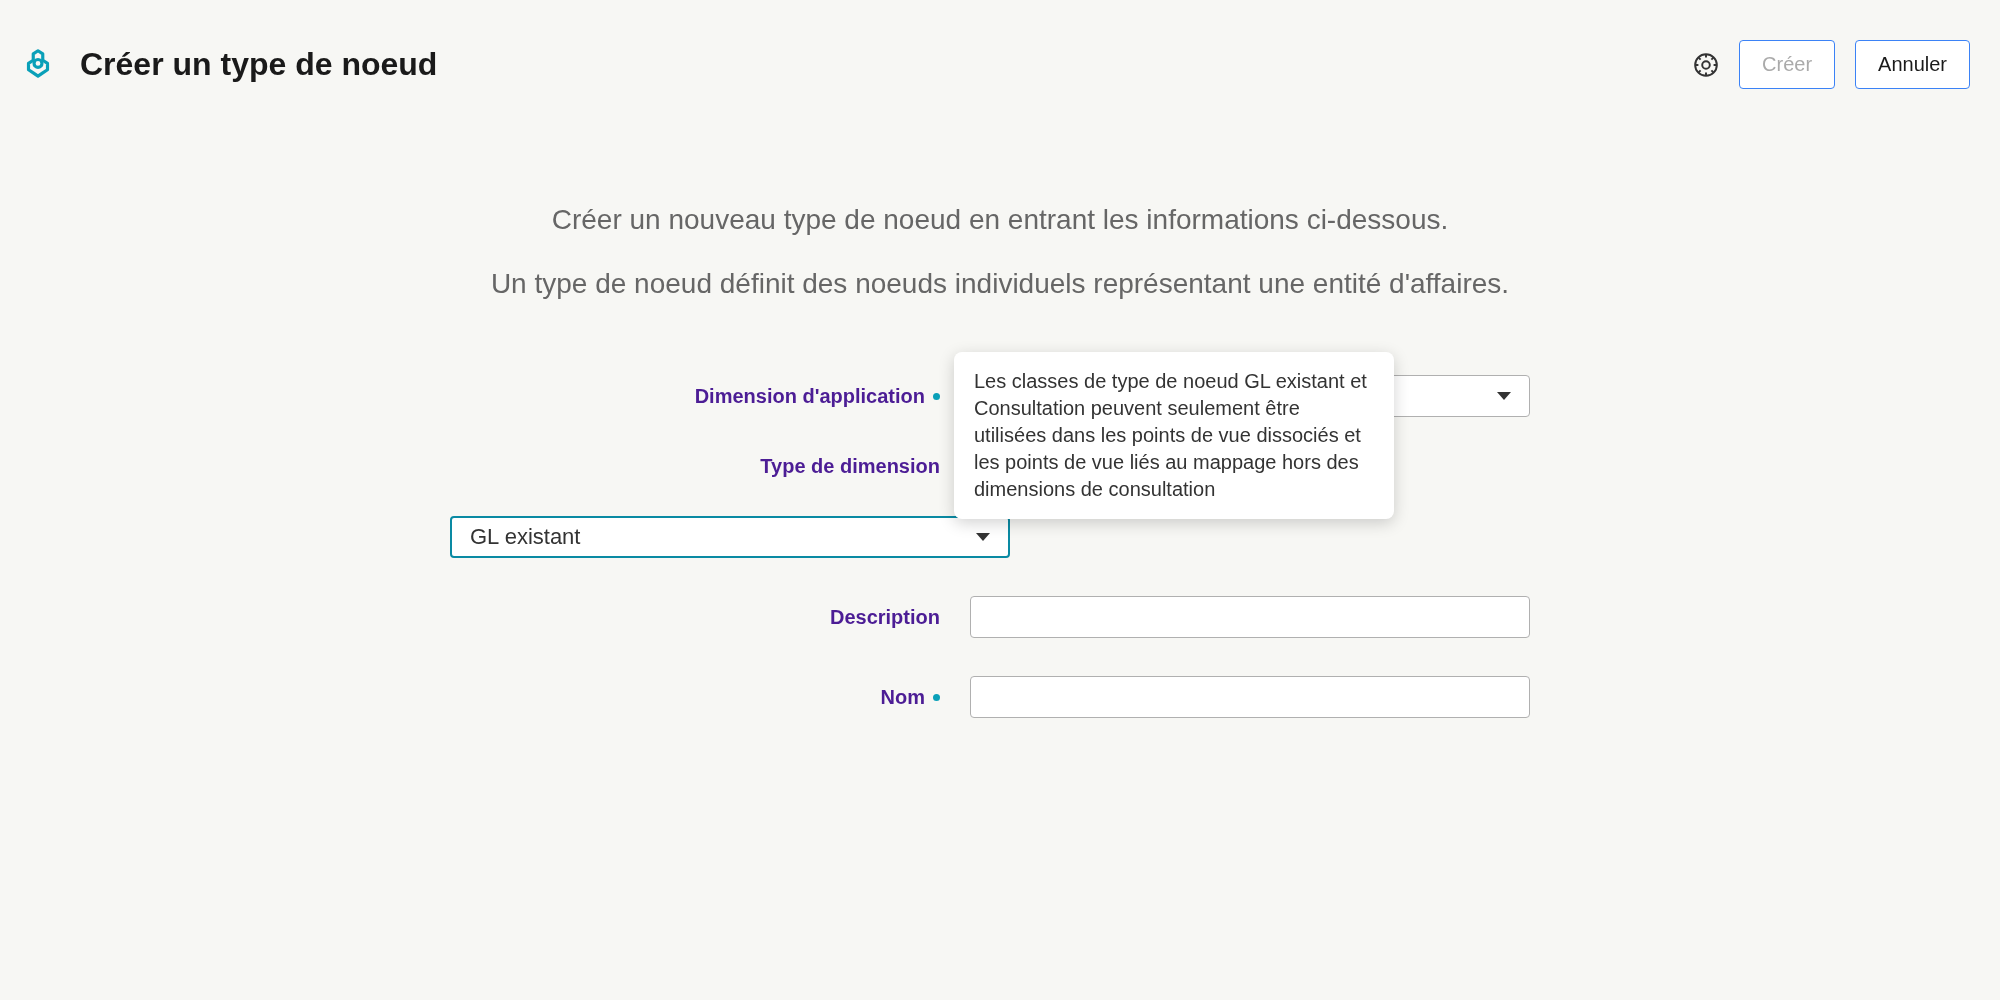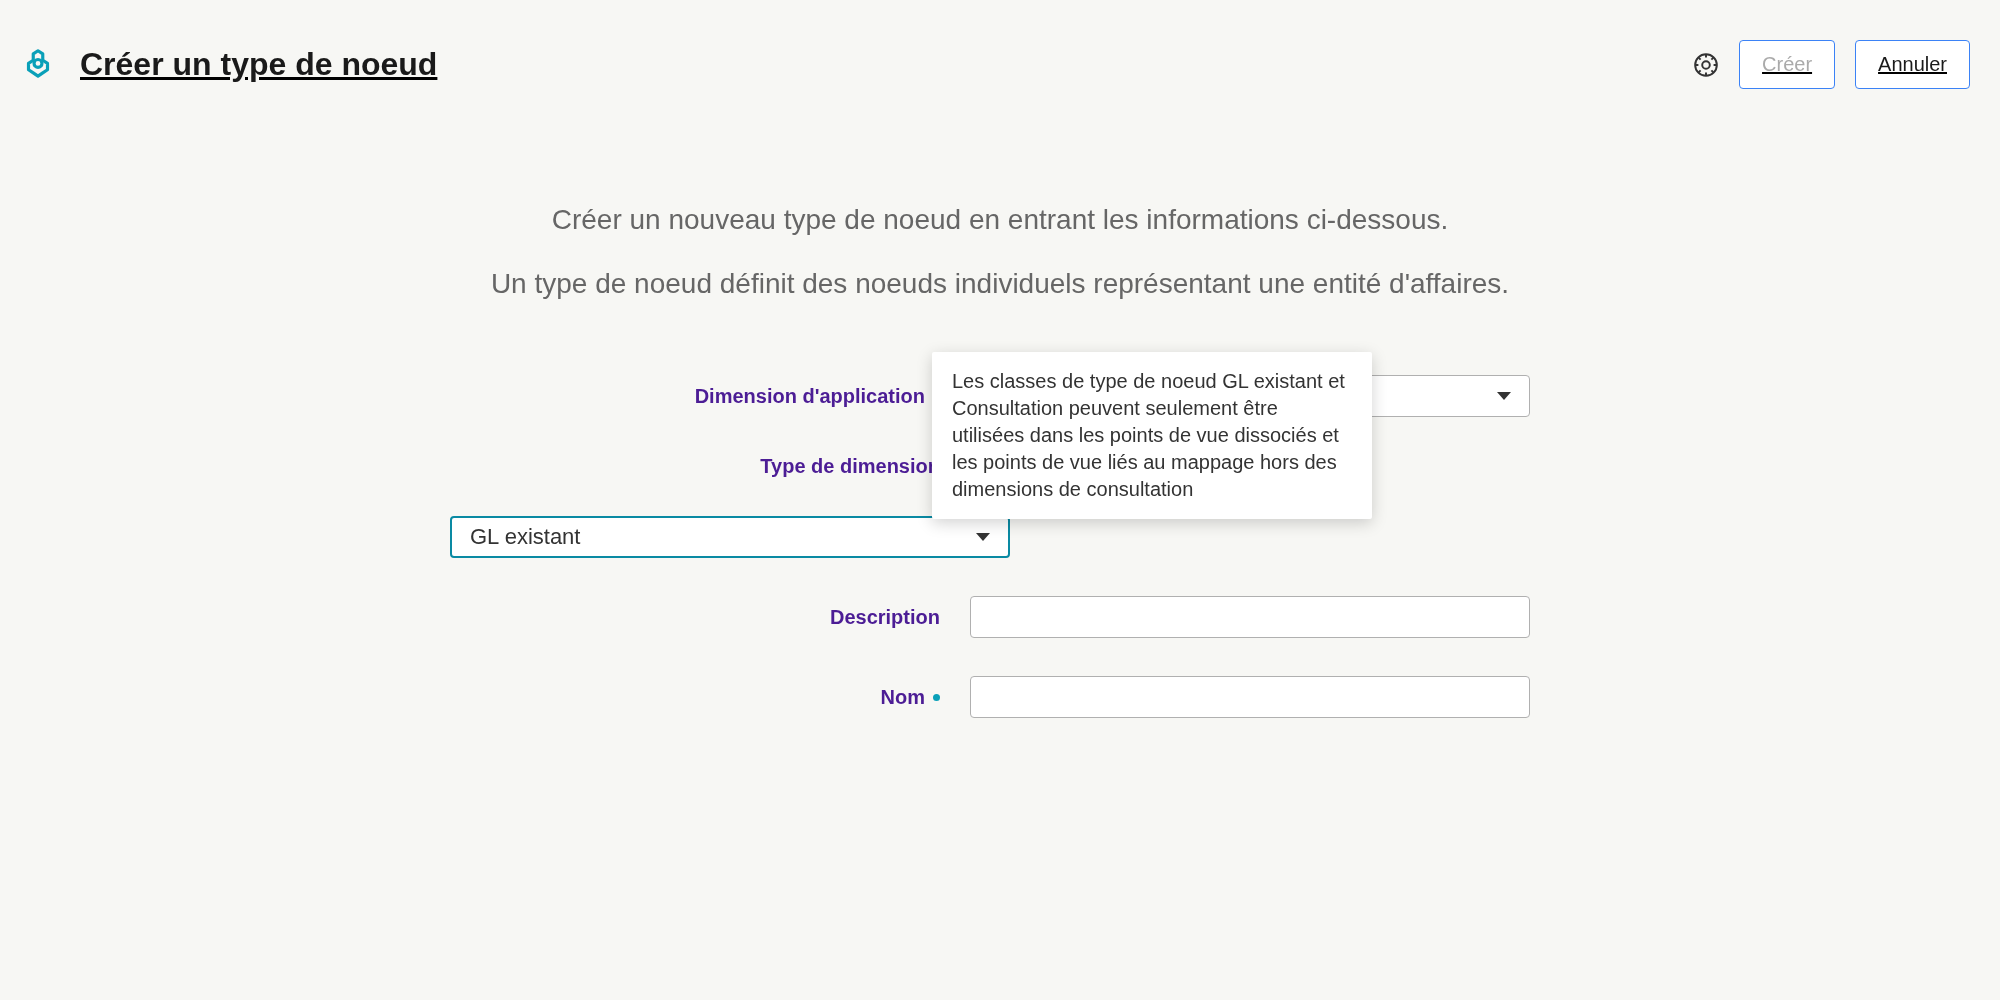--- a/index.html
+++ b/index.html
@@ -9,21 +9,20 @@
       width: 2000px;
       height: 1000px;
       position: relative;
       overflow: hidden;
     }
     .header {
       display: flex;
       align-items: center;
       justify-content: space-between;
       padding: 40px 30px 0 18px;
-      text-decoration: underline;
     }
     .header-left {
       display: flex;
       align-items: center;
       gap: 22px;
     }
     .icon-node {
       width: 40px;
       height: 40px;
       display: flex;
@@ -128,31 +127,31 @@
     }
     .caret {
       width: 0;
       height: 0;
       border-left: 7px solid transparent;
       border-right: 7px solid transparent;
       border-top: 8px solid #333;
     }
     .tooltip {
       position: absolute;
-      left: 482px;
+      left: 504px;
       top: -23px;
       width: 440px;
       background: #ffffff;
       box-shadow: 0 4px 16px rgba(0,0,0,0.18);
       padding: 16px 20px;
       font-size: 20px;
       line-height: 1.35;
       color: #333;
       z-index: 100;
-      border-radius: 2px;
+      border-radius: 8px;
     }
     .info-icon, .cursor-icon {
       display: inline-flex;
       align-items: center;
       justify-content: center;
     }
     .info-cursor-wrap {
       display: flex;
       flex-direction: column;
       align-items: center;

